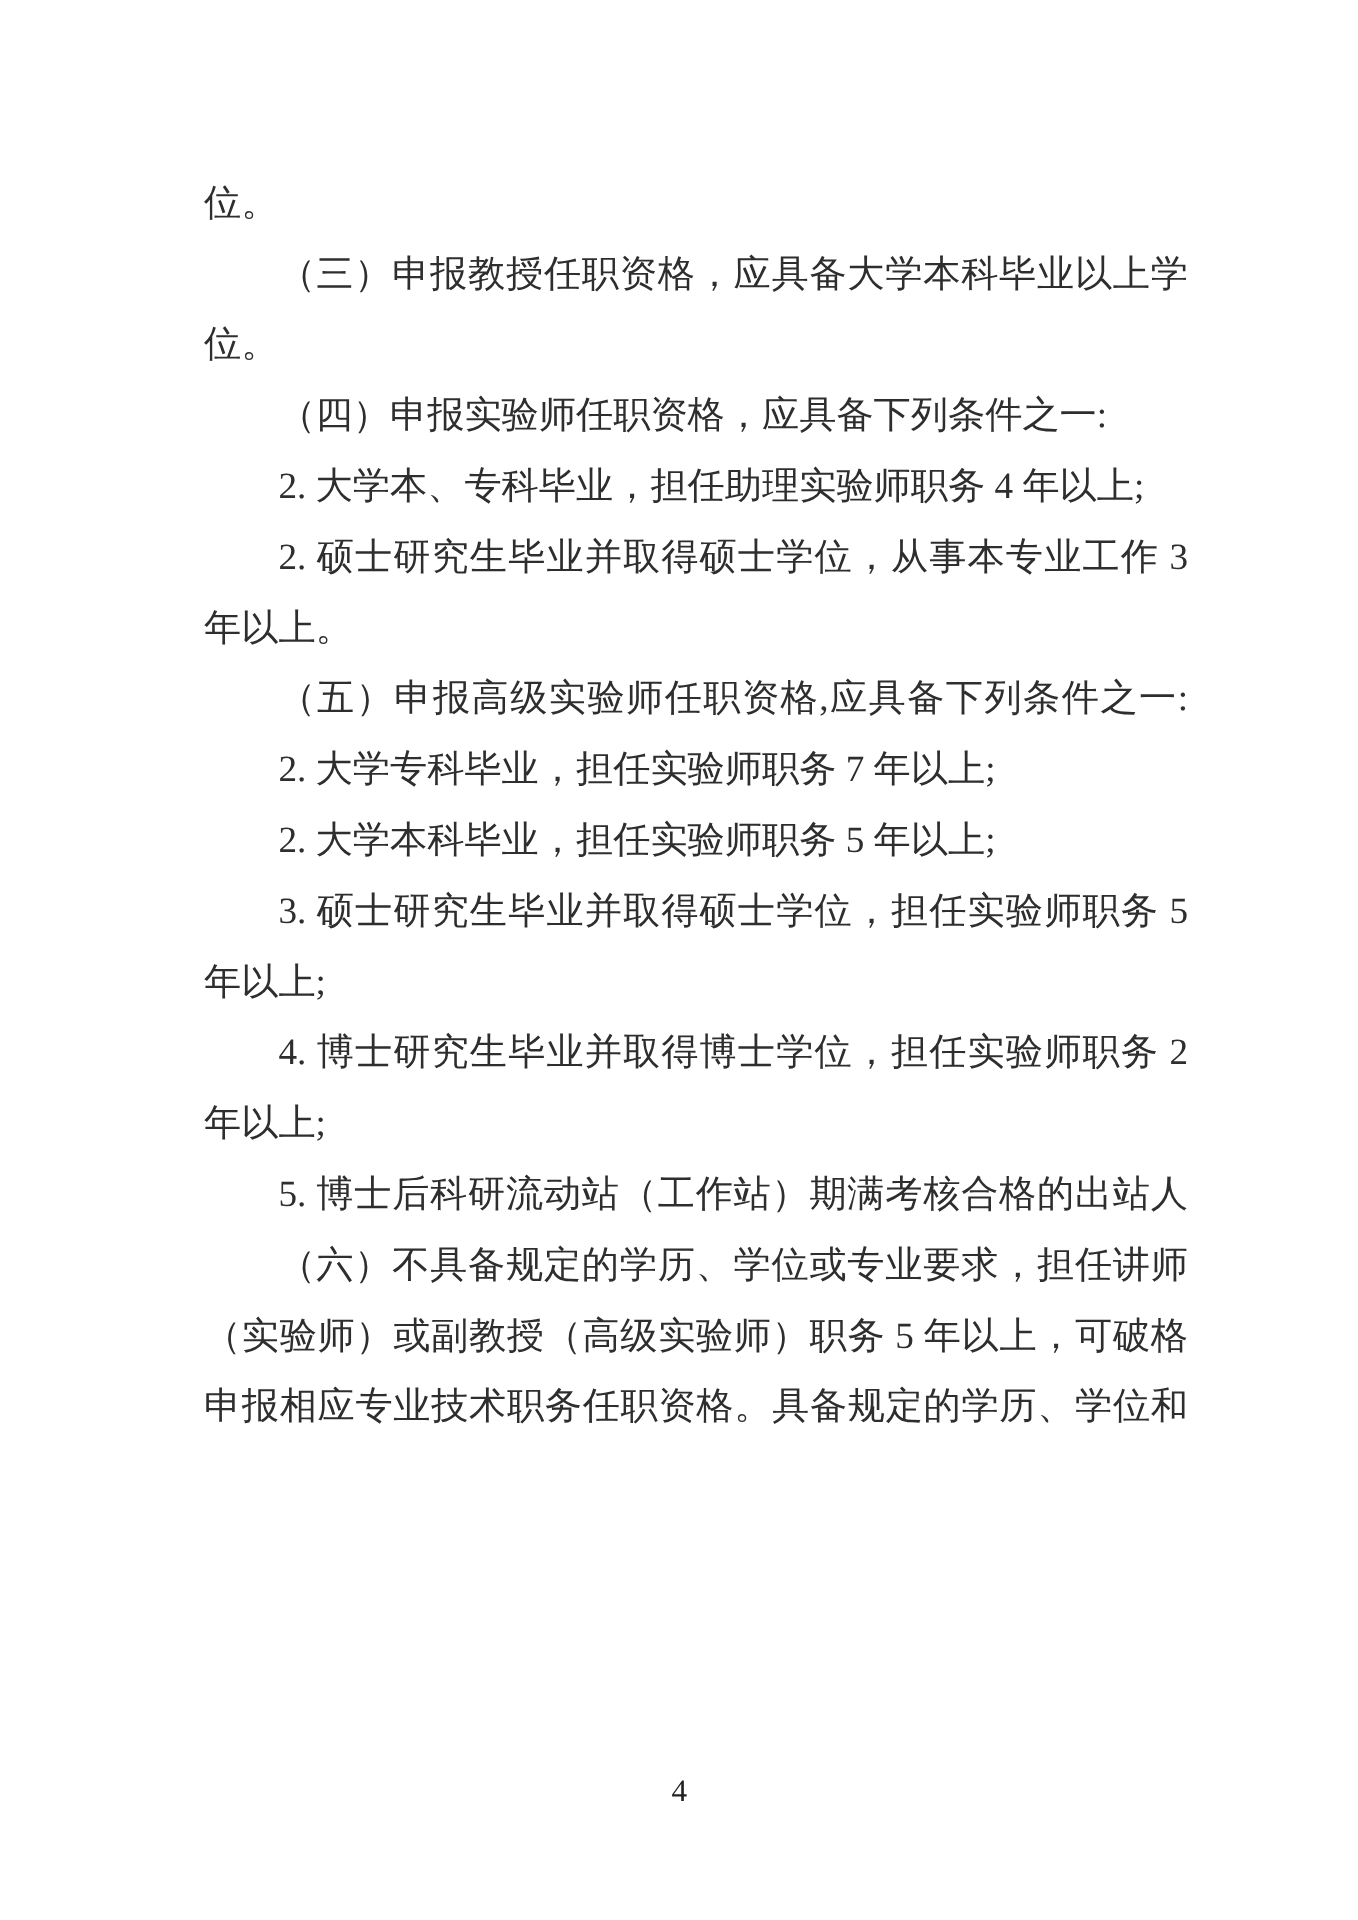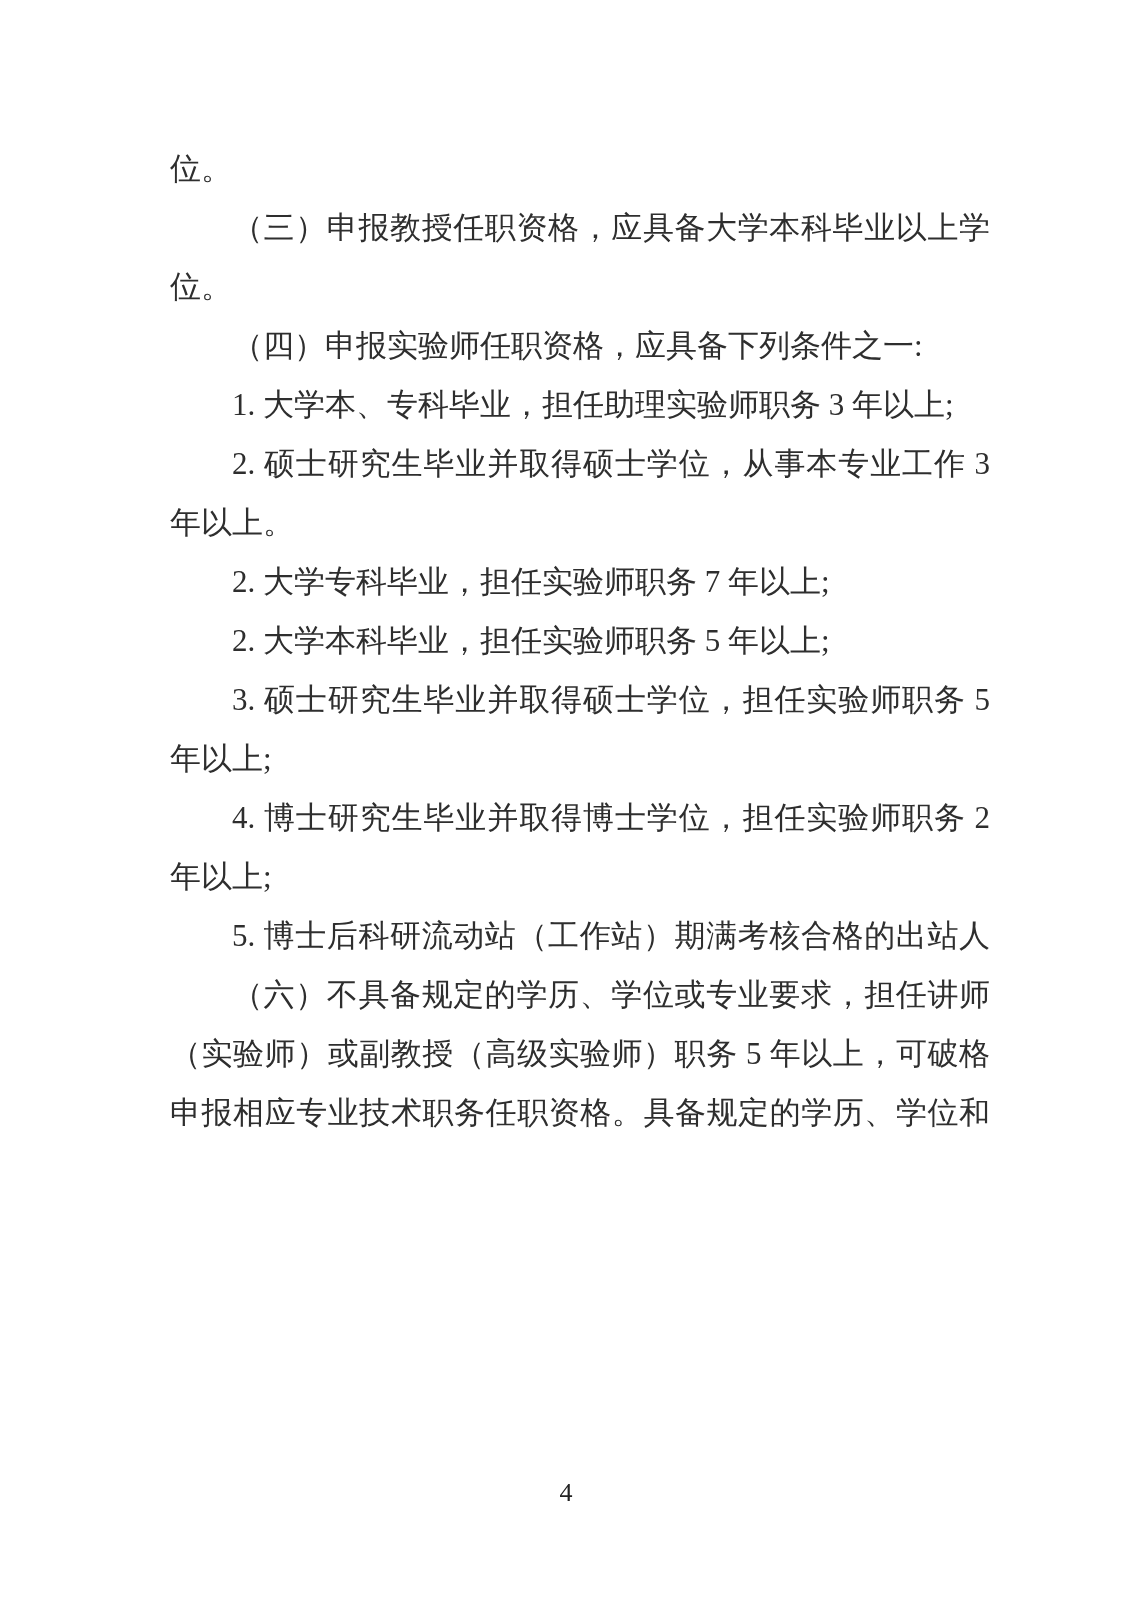--- a/index.html
+++ b/index.html
@@ -61,23 +61,24 @@
 </style>
 </head>
 <body>
 
 <div class="page">
   <div class="content">
     <div class="line">位。</div>
     <div class="line ind j">（三）申报教授任职资格，应具备大学本科毕业以上学</div>
     <div class="line">位。</div>
     <div class="line ind">（四）申报实验师任职资格，应具备下列条件之一:</div>
-    <div class="line ind">1. 大学本、专科毕业，担任助理实验师职务 3 年以上;</div>
+    <div class="line ind">2. 大学本、专科毕业，担任助理实验师职务 4 年以上;</div>
     <div class="line ind j">2. 硕士研究生毕业并取得硕士学位，从事本专业工作 3</div>
     <div class="line">年以上。</div>
+    <div class="line ind j">（五）申报高级实验师任职资格,应具备下列条件之一:</div>
     <div class="line ind">2. 大学专科毕业，担任实验师职务 7 年以上;</div>
     <div class="line ind">2. 大学本科毕业，担任实验师职务 5 年以上;</div>
     <div class="line ind j">3. 硕士研究生毕业并取得硕士学位，担任实验师职务 5</div>
     <div class="line">年以上;</div>
     <div class="line ind j">4. 博士研究生毕业并取得博士学位，担任实验师职务 2</div>
     <div class="line">年以上;</div>
     <div class="line ind j">5. 博士后科研流动站（工作站）期满考核合格的出站人</div>
     <div class="line ind j">（六）不具备规定的学历、学位或专业要求，担任讲师</div>
     <div class="line j">（实验师）或副教授（高级实验师）职务 5 年以上，可破格</div>
     <div class="line j">申报相应专业技术职务任职资格。具备规定的学历、学位和</div>

